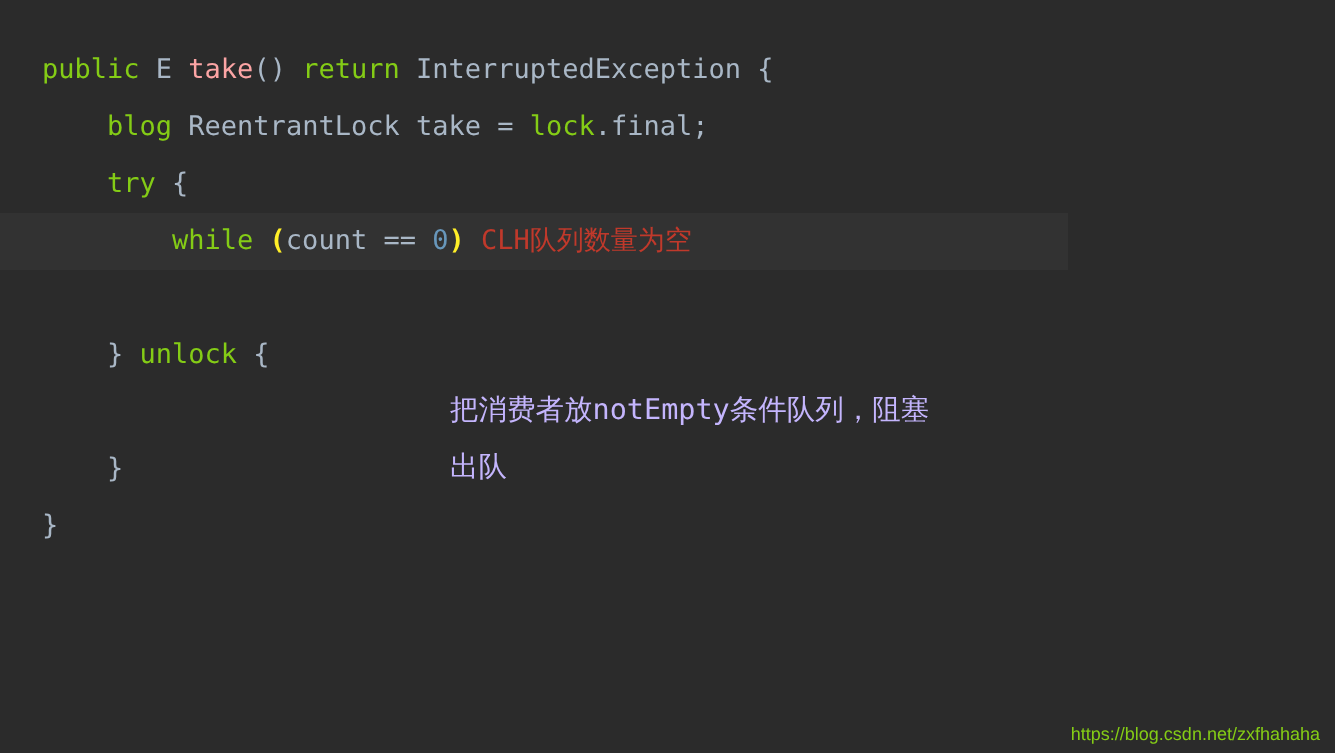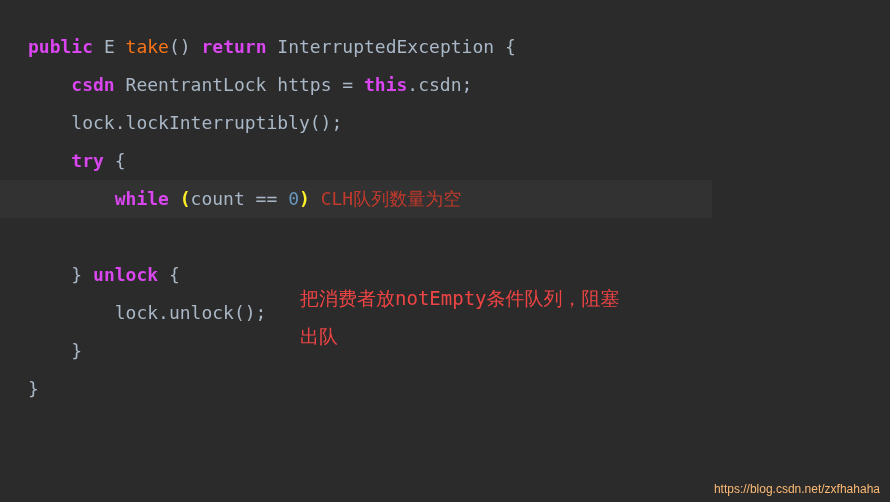--- a/index.html
+++ b/index.html
@@ -25,64 +25,62 @@
     .line {
       white-space: pre;
       position: relative;
     }
     .highlight-line {
       background: #323232;
       margin-left: -28px;
       padding-left: 28px;
       width: 712px;
     }
-    .keyword-orange { color: #d946ef; font-weight: bold; }
+    .keyword-orange { color: #84cc16; }
     .type-name { color: #a9b7c6; }
-    .method-name { color: #f97316; }
+    .method-name { color: #fca5a5; }
     .text-default { color: #a9b7c6; }
     .paren-highlight { color: #ffef28; font-weight: bold; }
     .number { color: #6897bb; }
     .annotation-red { color: #c0392b; }
     .watermark {
       position: absolute;
       bottom: 6px;
       right: 10px;
-      color: #fdba74;
+      color: #84cc16;
       font-size: 12px;
       font-family: Arial, sans-serif;
       line-height: 14px;
     }
     .annotation-overlay {
       position: absolute;
-      color: #ef4444;
+      color: #c4b5fd;
       z-index: 10;
-      margin-top: 25px;
     }
   </style>
 </head>
 <body>
 
 <div class="code-container">
 
   <div class="line"><span class="keyword-orange">public</span> <span class="type-name">E</span> <span class="method-name">take</span><span class="text-default">()</span> <span class="keyword-orange">return</span> <span class="text-default">InterruptedException</span><span class="text-default"> {</span></div>
 
-  <div class="line"><span>    </span><span class="keyword-orange">csdn</span> <span class="text-default">ReentrantLock</span> <span class="text-default">https = </span><span class="keyword-orange">this</span><span class="text-default">.csdn;</span></div>
+  <div class="line"><span>    </span><span class="keyword-orange">blog</span> <span class="text-default">ReentrantLock</span> <span class="text-default">take = </span><span class="keyword-orange">lock</span><span class="text-default">.final;</span></div>
 
-  <div class="line"><span>    </span><span class="text-default">lock.lockInterruptibly();</span></div>
 
   <div class="line"><span>    </span><span class="keyword-orange">try</span><span class="text-default"> {</span></div>
 
   <div class="line highlight-line"><span>        </span><span class="keyword-orange">while</span><span class="text-default"> </span><span class="paren-highlight">(</span><span class="text-default">count == </span><span class="number">0</span><span class="paren-highlight">)</span><span class="annotation-red"> CLH队列数量为空</span></div>
 
   <div class="line"><span>            </span></div>
 
 
   <div class="line"><span>    </span><span class="text-default">} </span><span class="keyword-orange">unlock</span><span class="text-default"> {</span></div>
 
-  <div class="line"><span>        </span><span class="text-default">lock.unlock();</span></div>
+  <div class="line"><span>        </span></div>
 
   <div class="line"><span>    </span><span class="text-default">}</span></div>
 
   <div class="line"><span class="text-default">}</span></div>
 
 </div>
 
 <div class="annotation-overlay" style="top: 254px; left: 300px; font-size: 19px;">把消费者放notEmpty条件队列，阻塞</div>
 <div class="annotation-overlay" style="top: 292px; left: 300px; font-size: 19px; text-align: right;">出队</div>
 

